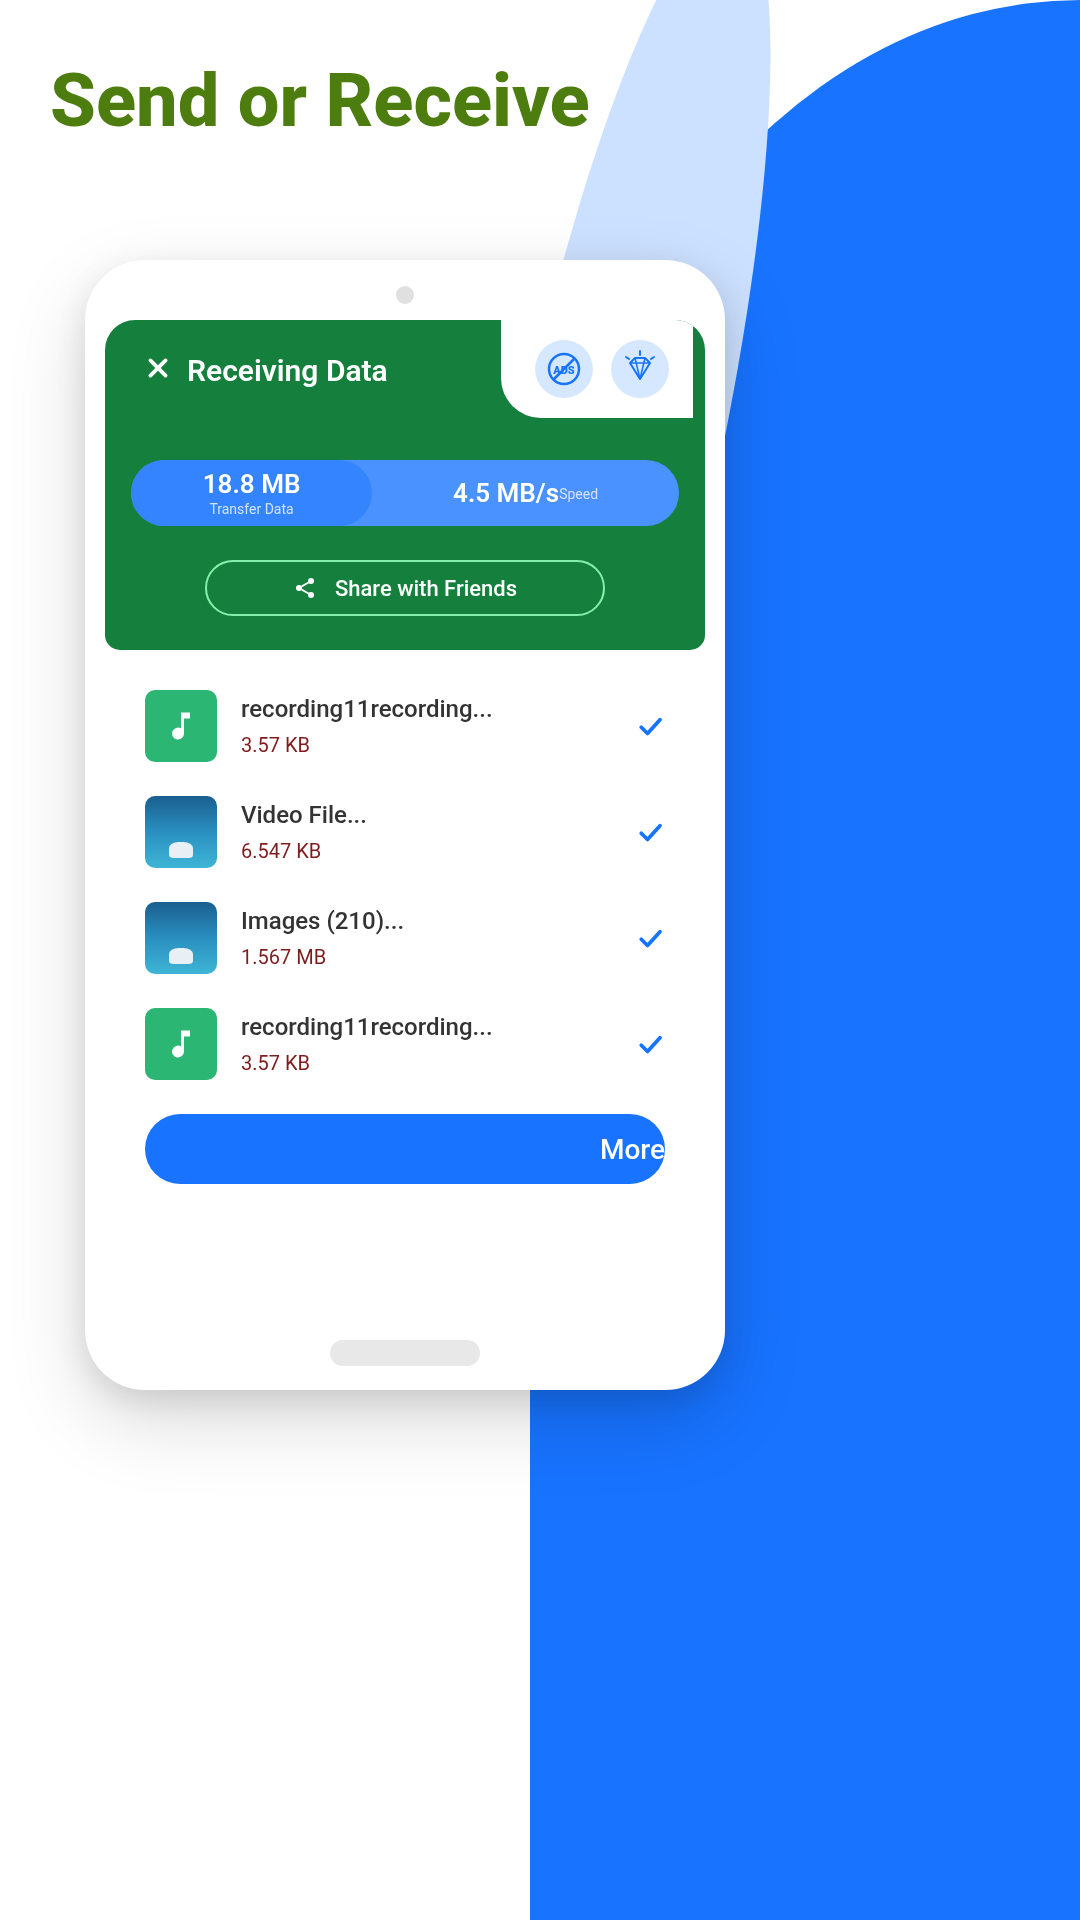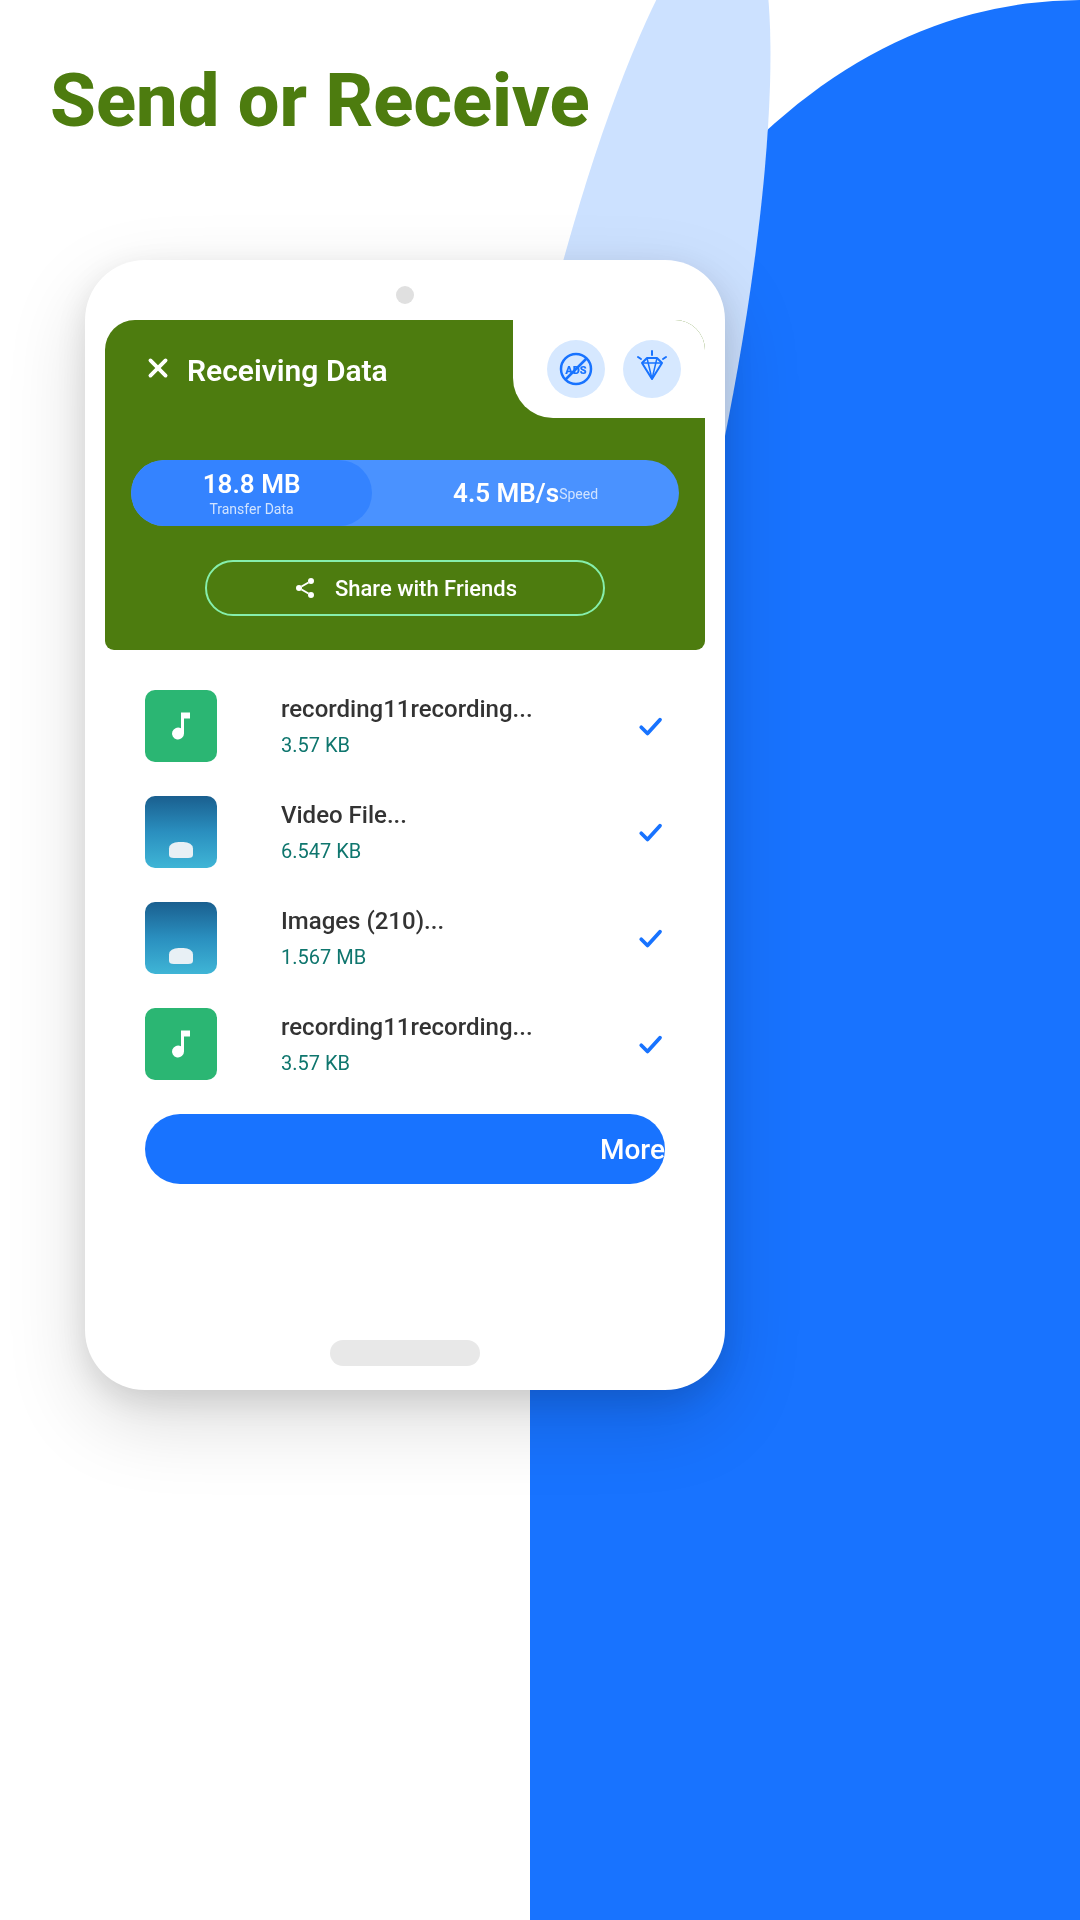--- a/index.html
+++ b/index.html
@@ -83,22 +83,22 @@
       position: absolute;
       top: 60px;
       left: 20px;
       right: 20px;
       bottom: 70px;
       background: #ffffff;
       border-radius: 30px;
       overflow: hidden;
     }
     .header-card {
-      background: #4d7c0f;
-      border-radius: 9px;
+      background: #15803d;
+      border-radius: 15px;
       padding: 0 0 34px 0;
       position: relative;
     }
     .header-top {
       display: flex;
       align-items: center;
       height: 100px;
     }
     .title-row {
       display: flex;
@@ -113,21 +113,21 @@
       line-height: 1;
     }
     .header-title {
       color: #ffffff;
       font-size: 30px;
       font-weight: 600;
     }
     .badges {
       position: absolute;
       top: 0;
-      right: 0;
+      right: 12px;
       background: #ffffff;
       border-bottom-left-radius: 40px;
       padding: 20px 24px 20px 34px;
       display: flex;
       gap: 18px;
     }
     .badge-circle {
       width: 58px;
       height: 58px;
       border-radius: 50%;
@@ -220,32 +220,31 @@
       left: 50%;
       transform: translateX(-50%);
       width: 24px;
       height: 16px;
       background: #e8f0f5;
       border-radius: 40% 40% 20% 20%;
     }
     .file-info {
       flex: 1;
       min-width: 0;
-      margin-left: 40px;
     }
     .file-name {
       color: #333333;
       font-size: 24px;
       font-weight: 500;
       white-space: nowrap;
       overflow: hidden;
       text-overflow: ellipsis;
     }
     .file-size {
-      color: #0f766e;
+      color: #7f1d1d;
       font-size: 20px;
       margin-top: 10px;
     }
     .check-icon {
       color: #1873ff;
       flex-shrink: 0;
     }
     .more-button {
       margin: 20px 40px 0 40px;
       height: 70px;

